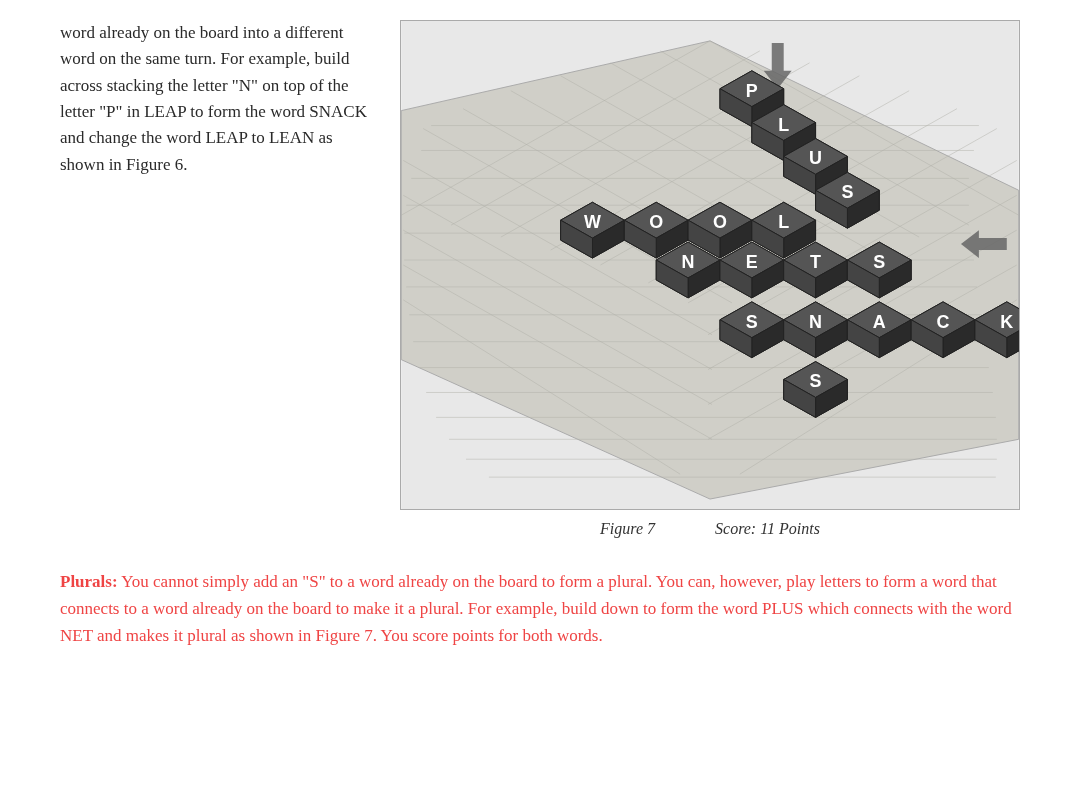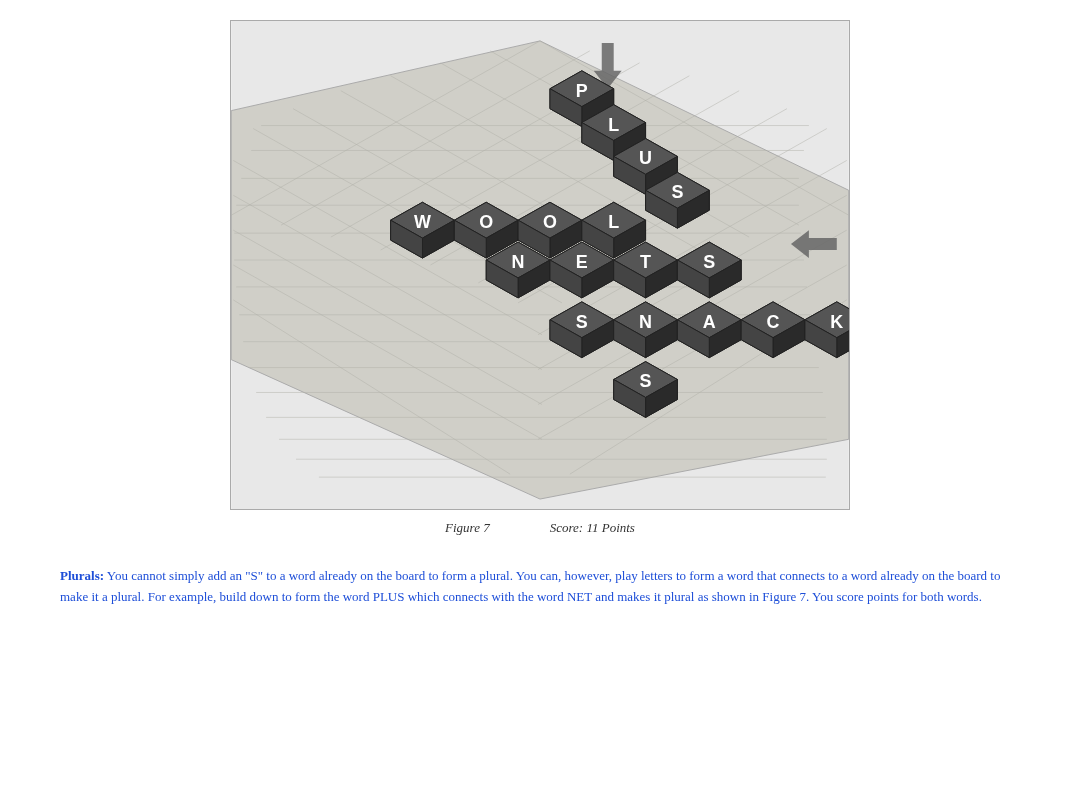--- a/index.html
+++ b/index.html
@@ -50,48 +50,49 @@
       background: #f5f5f5;
       position: relative;
       overflow: hidden;
     }
 
     .figure-caption {
       display: flex;
       flex-direction: row;
       gap: 60px;
       margin-top: 10px;
-      font-size: 13px;
+      font-size: 16px;
       font-style: italic;
       color: #333;
     }
 
     .bottom-text {
-      font-size: 13px;
+      font-size: 17px;
       line-height: 1.6;
-      color: #1d4ed8;
+      color: #ef4444;
       margin-top: 10px;
     }
 
     .bottom-text .bold-label {
       font-weight: bold;
       font-style: normal;
     }
 
     
     .board-svg {
       width: 100%;
       height: 100%;
     }
   </style>
 </head>
 <body>
 
 <div class="page-content">
   <div class="top-section">
+    <div class="left-text">word already on the board into a different word on the same turn. For example, build across stacking the letter "N" on top of the letter "P" in LEAP to form the word SNACK and change the word LEAP to LEAN as shown in Figure 6.</div>
 
     <div class="figure-section">
       <div class="board-illustration">
         
         <svg class="board-svg" viewBox="0 0 620 490" xmlns="http://www.w3.org/2000/svg">
 
           <rect width="620" height="490" fill="#e8e8e8"></rect>
 
           <polygon points="310,20 620,170 620,420 310,480 0,340 0,90" fill="#d0cfc8" stroke="#aaa" stroke-width="1"></polygon>
 

